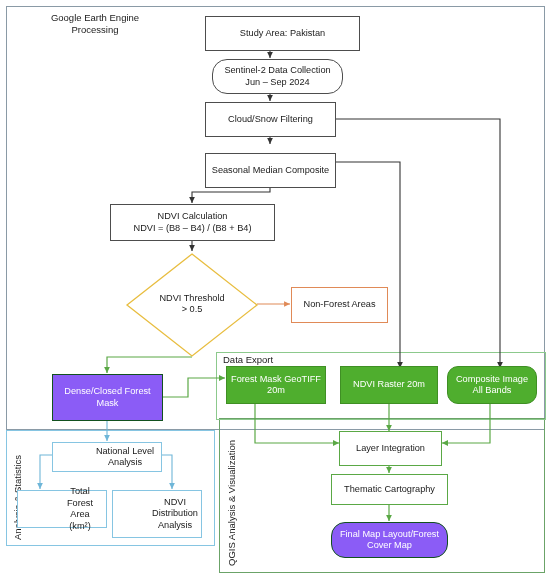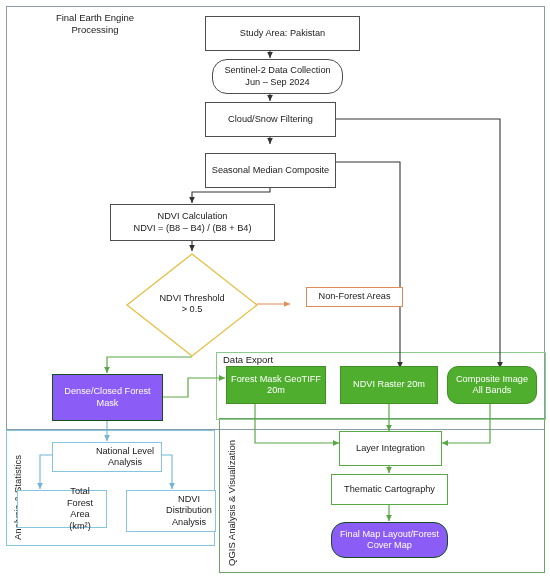--- a/index.html
+++ b/index.html
@@ -125,21 +125,21 @@
       <path d="M52,455 L40,455 L40,489" marker-end="url(#ah-blue)"></path>
 
       <path d="M162,455 L172,455 L172,489" marker-end="url(#ah-blue)"></path>
     </g>
   </svg>
 
   <svg class="abs" style="left:125px;top:252px;width:134px;height:106px;" viewBox="0 0 134 106">
     <polygon points="67,2 132,53 67,104 2,53" fill="#ffffff" stroke="#e8bd3f" stroke-width="1.3"></polygon>
   </svg>
 
-  <div class="free-label" style="left:35px;top:12px;width:120px;white-space:pre-line;">Final Earth Engine
+  <div class="free-label" style="left:35px;top:12px;width:120px;white-space:pre-line;">Google Earth Engine
 Processing</div>
 
   <div class="group-label" style="left:221px;top:354px;">Data Export</div>
 
   <div class="group-label vert" style="left:12px;top:542px;">Analysis &amp; Statistics</div>
 
   <div class="group-label vert" style="left:226px;top:568px;">QGIS Analysis &amp; Visualization</div>
 
   <div class="node n-plain" style="left:205px;top:16px;width:155px;height:35px;">Study Area: Pakistan</div>
 
@@ -149,39 +149,39 @@
   <div class="node n-plain" style="left:205px;top:102px;width:131px;height:35px;">Cloud/Snow Filtering</div>
 
   <div class="node n-plain" style="left:205px;top:153px;width:131px;height:35px;">Seasonal Median Composite</div>
 
   <div class="node n-plain" style="left:110px;top:204px;width:165px;height:37px;">NDVI Calculation
 NDVI = (B8 – B4) / (B8 + B4)</div>
 
   <div class="node" style="left:150px;top:285px;width:84px;height:38px;background:transparent;border:none;">NDVI Threshold
 &gt; 0.5</div>
 
-  <div class="node n-orange" style="left:291px;top:287px;width:97px;height:20px;margin-left:15px;">Non-Forest Areas</div>
+  <div class="node n-orange" style="left:291px;top:287px;width:97px;height:36px;">Non-Forest Areas</div>
 
   <div class="node n-darkgreen" style="left:52px;top:374px;width:111px;height:47px;">Dense/Closed Forest
 Mask</div>
 
   <div class="node n-green" style="left:226px;top:366px;width:100px;height:38px;">Forest Mask GeoTIFF
 20m</div>
 
   <div class="node n-green" style="left:340px;top:366px;width:98px;height:38px;">NDVI Raster 20m</div>
 
   <div class="node n-green" style="left:447px;top:366px;width:90px;height:38px;border-radius:11px;">Composite Image
 All Bands</div>
 
   <div class="node n-blueline" style="left:52px;top:442px;width:110px;height:30px;">National Level Analysis</div>
 
   <div class="node n-blueline" style="left:17px;top:490px;width:90px;height:38px;">Total Forest Area
 (km²)</div>
 
-  <div class="node n-blueline" style="left:126px;top:490px;width:90px;height:42px;">NDVI Distribution
+  <div class="node n-blueline" style="left:112px;top:490px;width:90px;height:48px;">NDVI Distribution
 Analysis</div>
 
   <div class="node n-greenline" style="left:339px;top:431px;width:103px;height:35px;">Layer Integration</div>
 
   <div class="node n-greenline" style="left:331px;top:474px;width:117px;height:31px;">Thematic Cartography</div>
 
   <div class="node n-darkgreen" style="left:331px;top:522px;width:117px;height:36px;border-radius:14px;">Final Map Layout/Forest
 Cover Map</div>
 
 </div>

